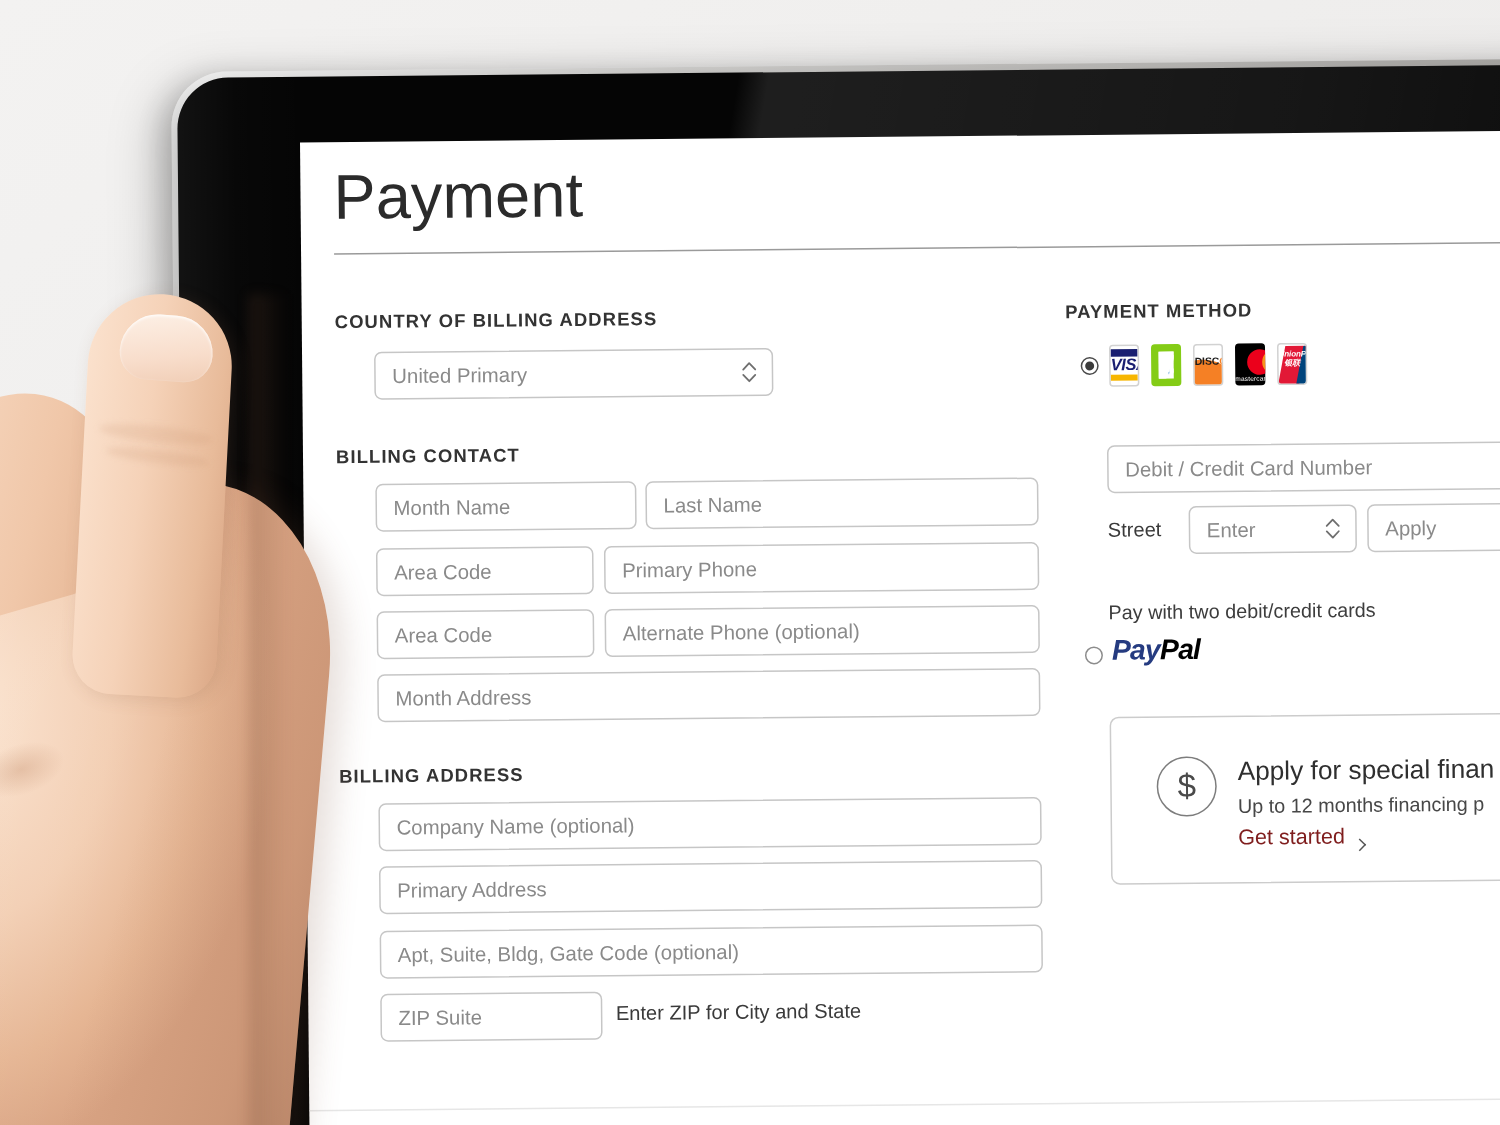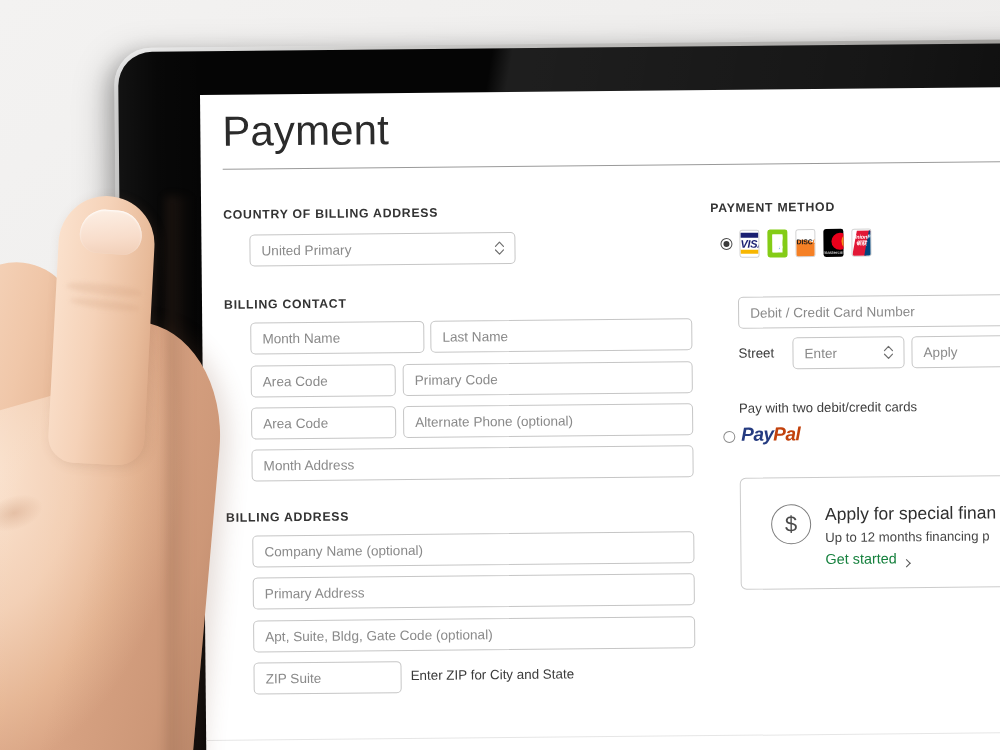--- a/index.html
+++ b/index.html
@@ -270,21 +270,21 @@
   
   .paypal {
     position: absolute;
     font-size: 19px;
     font-weight: bold;
     font-style: italic;
     letter-spacing: -0.6px;
     white-space: nowrap;
   }
   .pp-1 { color: #253b80; }
-  .pp-2 { color: #c2410c; }
+  .pp-2 { color: #000000; }
 
   
   .promo {
     position: absolute;
     left: 536px;
     top: 388px;
     width: 330px;
     height: 112px;
     border: 1px solid #cccccc;
     border-radius: 6px;
@@ -316,21 +316,21 @@
     position: absolute;
     left: 84px; top: 52px;
     font-size: 13.2px;
     color: #474747;
     white-space: nowrap;
   }
   .promo-link {
     position: absolute;
     left: 84px; top: 73px;
     font-size: 14.4px;
-    color: #15803d;
+    color: #7f1d1d;
     white-space: nowrap;
     display: flex;
     align-items: flex-end;
     gap: 7px;
   }
   .chev {
     display: inline-block;
     width: 6px; height: 6px;
     border-right: 1.4px solid #555;
     border-top: 1.4px solid #555;
@@ -475,21 +475,21 @@
         <span>Month Name</span>
       </div>
       <div class="field" style="left:228px; top:228px; width:262px;">
         <span>Last Name</span>
       </div>
 
       <div class="field" style="left:48px; top:271px; width:145px;">
         <span>Area Code</span>
       </div>
       <div class="field" style="left:200px; top:271px; width:290px;">
-        <span>Primary Code</span>
+        <span>Primary Phone</span>
       </div>
 
       <div class="field" style="left:48px; top:313px; width:145px;">
         <span>Area Code</span>
       </div>
       <div class="field" style="left:200px; top:313px; width:290px;">
         <span>Alternate Phone (optional)</span>
       </div>
 
       <div class="field" style="left:48px; top:355px; width:442px;">

